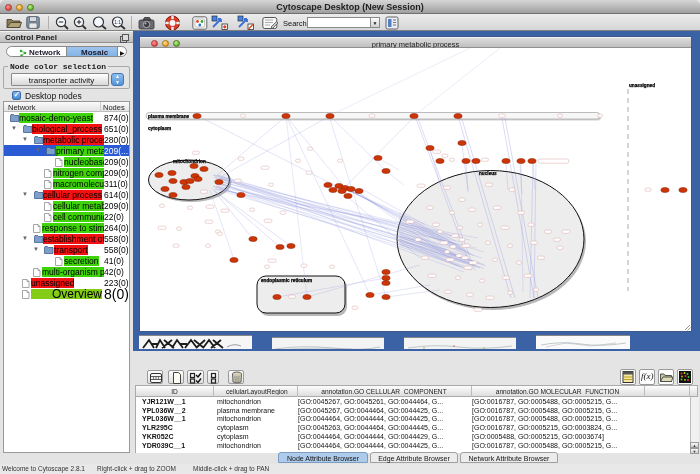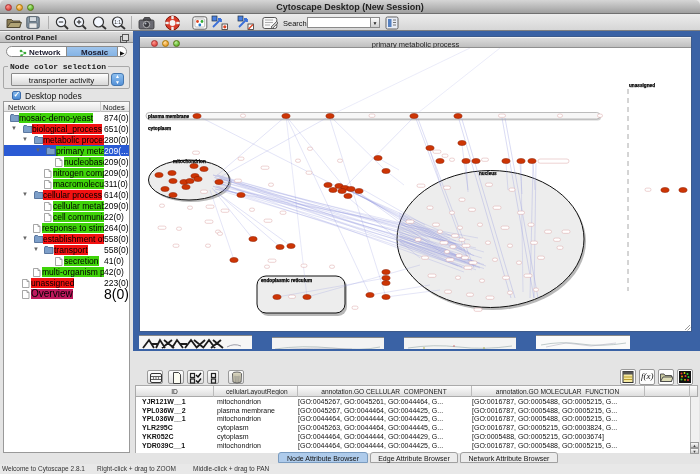--- a/index.html
+++ b/index.html
@@ -554,21 +554,21 @@
             <path d="M5 0.5 L5 2.5 L7 2.5" fill="none" stroke="#909090" stroke-width="0.8"></path>
           </svg>
           <span class="abs" style="left:27px;top:0.5px;font-size:8.5px;line-height:10px;color:#000;background:#f31111;white-space:nowrap;overflow:hidden;max-width:73px;display:inline-block;">unassigned</span>
           <span class="abs" style="left:100px;top:0.5px;font-size:8.5px;line-height:10px;color:#000;">223(0)</span>
         </div>
         <div class="abs" style="left:0;top:186px;width:125px;height:11px;">
           <svg class="abs" style="left:18px;top:1.5px;" width="8" height="9">
             <path d="M0.5 0.5 L5 0.5 L7 2.5 L7 8.5 L0.5 8.5 Z" fill="#fff" stroke="#909090" stroke-width="0.8"></path>
             <path d="M5 0.5 L5 2.5 L7 2.5" fill="none" stroke="#909090" stroke-width="0.8"></path>
           </svg>
-          <span class="abs" style="left:27px;top:0.5px;font-size:10px;line-height:10px;color:#000;background:#be185d;white-space:nowrap;overflow:hidden;max-width:73px;display:inline-block;">Overview</span>
+          <span class="abs" style="left:27px;top:0.5px;font-size:12px;line-height:10px;color:#000;background:#84cc16;white-space:nowrap;overflow:hidden;max-width:73px;display:inline-block;padding-left:21px;">Overview</span>
           <span class="abs" style="left:100px;top:0.5px;font-size:14px;line-height:10px;color:#000;">8(0)</span>
         </div>
       </div>
   </div>
   <div id="datapanel" class="abs">
     <div class="abs" style="left:14px;top:19px;width:16px;height:14px;background:linear-gradient(#fdfdfd,#e0e0e0);border:1px solid #9a9a9a;border-radius:2px;">
         <svg width="14" height="12" style="position:absolute;left:1px;top:0.5px;">
           <rect x="1.5" y="1.5" width="11" height="9" rx="1.5" fill="#f8f8f8" stroke="#333" stroke-width="1"></rect>
           <line x1="2" y1="4.5" x2="12" y2="4.5" stroke="#333" stroke-width="0.8"></line>
           <line x1="2" y1="7.5" x2="12" y2="7.5" stroke="#333" stroke-width="0.8"></line>

